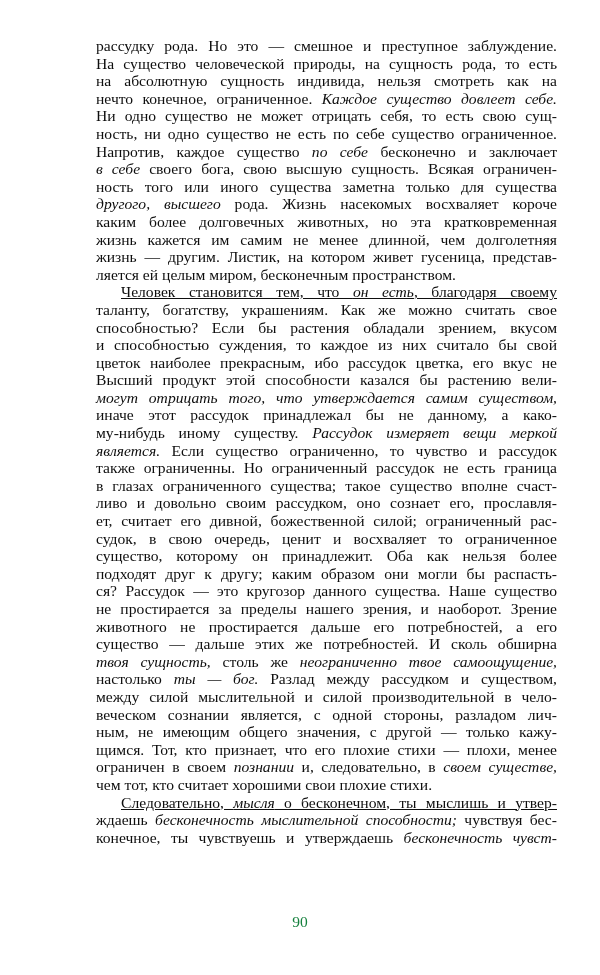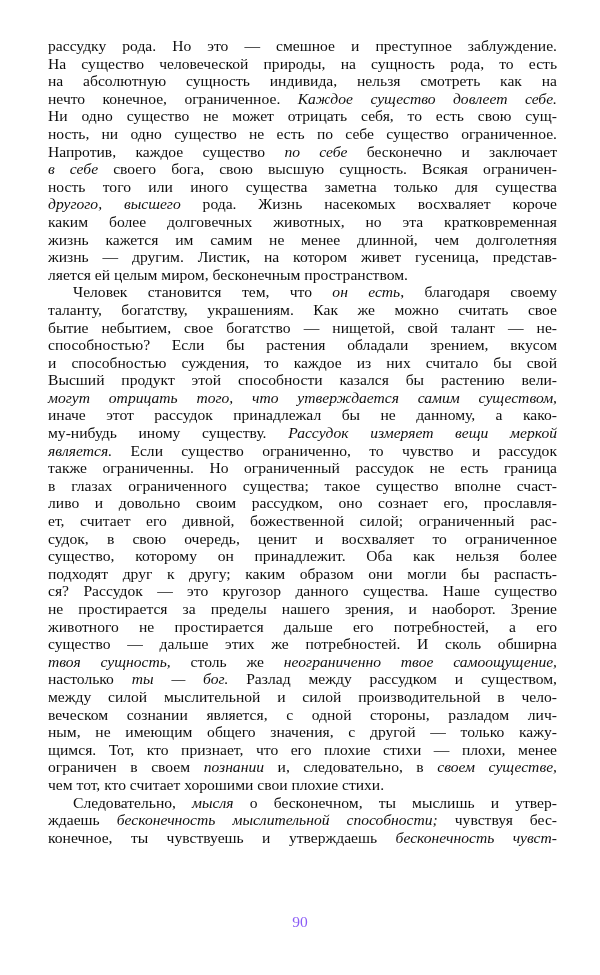--- a/index.html
+++ b/index.html
@@ -25,38 +25,39 @@
   .line {
     font-size: 15.6px;
     line-height: 17.6px;
     height: 17.6px;
     white-space: nowrap;
     text-align: justify;
     text-align-last: justify;
     overflow: visible;
   }
   
-  .line { white-space: normal; }
+  .line { white-space: normal; margin-left: 48px; }
   .line.pend {
     text-align-last: left;
   }
   .line.indent {
     padding-left: 25px;
+    text-decoration: underline;
   }
   .it {
     font-style: italic;
   }
   .page-number {
     position: absolute;
     left: 0;
     top: 913px;
     width: 600px;
     text-align: center;
     font-size: 15.5px;
-    color: #8b5cf6;
+    color: #15803d;
   }
 </style>
 </head>
 <body>
 
 <div class="page">
   <div class="text-block">
       <div class="line"><span>рассудку рода. Но это — смешное и преступное заблуждение.</span></div>
       <div class="line"><span>На существо человеческой природы, на сущность рода, то есть</span></div>
       <div class="line"><span>на абсолютную сущность индивида, нельзя смотреть как на</span></div>
@@ -66,23 +67,23 @@
       <div class="line"><span>Напротив, каждое существо </span><span class="it">по себе</span><span> бесконечно и заключает</span></div>
       <div class="line"><span class="it">в себе</span><span> своего бога, свою высшую сущность. Всякая ограничен-</span></div>
       <div class="line"><span>ность того или иного существа заметна только для существа</span></div>
       <div class="line"><span class="it">другого, высшего</span><span> рода. Жизнь насекомых восхваляет короче</span></div>
       <div class="line"><span>каким более долговечных животных, но эта кратковременная</span></div>
       <div class="line"><span>жизнь кажется им самим не менее длинной, чем долголетняя</span></div>
       <div class="line"><span>жизнь — другим. Листик, на котором живет гусеница, представ-</span></div>
       <div class="line pend"><span>ляется ей целым миром, бесконечным пространством.</span></div>
       <div class="line indent"><span>Человек становится тем, что </span><span class="it">он есть</span><span>, благодаря своему</span></div>
       <div class="line"><span>таланту, богатству, украшениям. Как же можно считать свое</span></div>
-      <div class="line"><span>бытие небытием, свое богатство — нищетой, свой талант — не-</span></div>
       <div class="line"><span>способностью? Если бы растения обладали зрением, вкусом</span></div>
       <div class="line"><span>и способностью суждения, то каждое из них считало бы свой</span></div>
+      <div class="line"><span>цветок наиболее прекрасным, ибо рассудок цветка, его вкус не</span></div>
       <div class="line"><span>Высший продукт этой способности казался бы растению вели-</span></div>
       <div class="line"><span class="it">могут отрицать того, что утверждается самим существом,</span></div>
       <div class="line"><span>иначе этот рассудок принадлежал бы не данному, а како-</span></div>
       <div class="line"><span>му-нибудь иному существу. </span><span class="it">Рассудок измеряет вещи меркой</span></div>
       <div class="line"><span class="it">является.</span><span> Если существо ограниченно, то чувство и рассудок</span></div>
       <div class="line"><span>также ограниченны. Но ограниченный рассудок не есть граница</span></div>
       <div class="line"><span>в глазах ограниченного существа; такое существо вполне счаст-</span></div>
       <div class="line"><span>ливо и довольно своим рассудком, оно сознает его, прославля-</span></div>
       <div class="line"><span>ет, считает его дивной, божественной силой; ограниченный рас-</span></div>
       <div class="line"><span>судок, в свою очередь, ценит и восхваляет то ограниченное</span></div>

